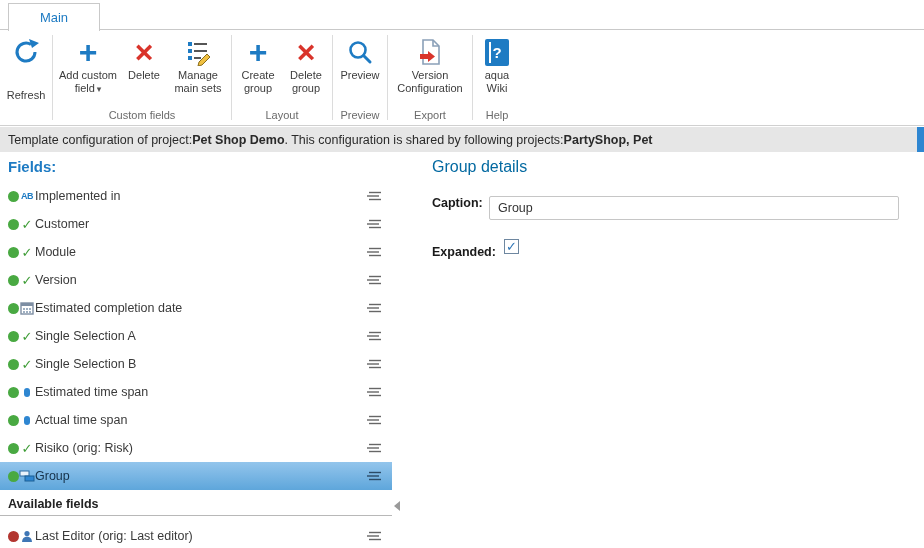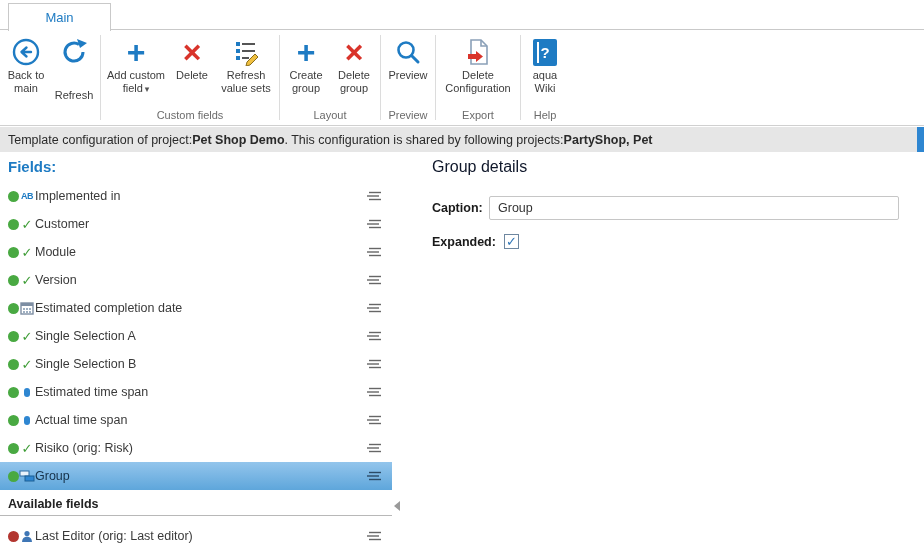--- a/index.html
+++ b/index.html
@@ -5,21 +5,21 @@
   * { box-sizing: border-box; margin: 0; padding: 0; }
   html,body { width:924px; height:548px; }
   body {
     font-family: "Liberation Sans","DejaVu Sans",sans-serif;
     background:#fff; position:relative; overflow:hidden; color:#333;
   }
 
   
   .tabstrip { position:absolute; top:0; left:0; right:0; height:30px;
     border-bottom:1px solid #c9c9c9; background:#fff; }
-  .tab { position:absolute; left:8px; top:3px; width:103px; height:28px;
+  .tab { position:absolute; left:8px; top:3px; width:92px; height:28px;
     background:#fff; border:1px solid #c9c9c9; border-bottom:none;
     display:flex; align-items:center; justify-content:center;
     color:#1e7bc3; font-size:13px; z-index:3; }
 
   
   .ribbon { position:absolute; top:30px; left:0; right:0; height:96px;
     border-bottom:1px solid #d0d0d0; background:#fff;
     display:flex; align-items:stretch; }
   .rgroup { display:flex; flex-direction:column; justify-content:space-between; padding:0 2px; }
   .btnrow { display:flex; align-items:stretch; }
@@ -69,23 +69,23 @@
   .avail-header { position:absolute; left:0; top:492px; width:392px; height:24px;
     display:flex; align-items:center; padding-left:8px; font-size:12.5px;
     font-weight:bold; color:#222; border-bottom:1px solid #b8b8b8; }
   .collapse-arrow { position:absolute; left:394px; top:501px; width:0; height:0;
     border-top:5px solid transparent; border-bottom:5px solid transparent;
     border-right:6px solid #9a9a9a; }
   .avail-list { position:absolute; left:0; top:522px; width:392px; }
 
   
   .details-title { position:absolute; left:432px; top:158px; font-size:16px;
-    color:#0f172a; }
+    color:#0369a1; }
   .caption-row { position:absolute; left:432px; top:196px; right:25px;
-    display:flex; align-items:center; }
+    display:flex; }
   .dlabel { width:57px; font-weight:bold; font-size:12.5px; color:#1a1a1a; flex:0 0 auto; }
   .txt-input { flex:1; height:24px; border:1px solid #c6c6c6; border-radius:2px;
     padding:0 8px; font-size:12.5px; color:#333; font-family:inherit; background:#fff; }
   .expanded-row { position:absolute; left:432px; top:234px; display:flex;
     align-items:center; gap:8px; }
   .checkbox { width:15px; height:15px; border:1px solid #6e87a0; background:#fff;
     display:flex; align-items:center; justify-content:center; }
   .checkbox .mark { color:#2e75b6; font-size:13px; font-weight:bold; line-height:1;
     margin-top:-1px; }
 </style>
@@ -95,29 +95,20 @@
 <div class="tabstrip">
   <div class="tab">
     <span>Main</span>
   </div>
 </div>
 
 <div class="ribbon">
 
   <div class="rgroup">
     <div class="btnrow">
-      <div class="rbtn w-back">
-        <span class="ic">
-          <svg width="30" height="30" viewBox="0 0 30 30">
-              <circle cx="15" cy="15" r="12" fill="none" stroke="#1e7bc3" stroke-width="2.4"></circle>
-              <path d="M20 15 H11 M15.5 10.5 L10.5 15 L15.5 19.5" fill="none" stroke="#1e7bc3" stroke-width="2.4" stroke-linecap="round" stroke-linejoin="round"></path>
-            </svg>
-        </span>
-        <span class="lbl">Back to main</span>
-      </div>
       <div class="rbtn w-refresh">
         <span class="ic">
           <svg width="28" height="28" viewBox="0 0 28 28">
               <path d="M23 14 a9 9 0 1 1 -4 -7.4" fill="none" stroke="#1e7bc3" stroke-width="3"></path>
               <polygon points="17,1 20,10 27,5" fill="#1e7bc3"></polygon>
             </svg>
         </span>
         <span class="lbl">Refresh</span>
       </div>
     </div>
@@ -144,21 +135,21 @@
           <svg width="28" height="28" viewBox="0 0 28 28">
               <rect x="4" y="4" width="4" height="4" fill="#1e7bc3"></rect>
               <line x1="10" y1="6" x2="23" y2="6" stroke="#555" stroke-width="2"></line>
               <rect x="4" y="11" width="4" height="4" fill="#1e7bc3"></rect>
               <line x1="10" y1="13" x2="23" y2="13" stroke="#555" stroke-width="2"></line>
               <rect x="4" y="18" width="4" height="4" fill="#1e7bc3"></rect>
               <line x1="10" y1="20" x2="17" y2="20" stroke="#555" stroke-width="2"></line>
               <path d="M15 24 L23 16 l3 3 -8 8 -4 1 z" fill="#f0c040" stroke="#8a6d1a" stroke-width="1"></path>
             </svg>
         </span>
-        <span class="lbl">Refresh value sets</span>
+        <span class="lbl">Manage main sets</span>
       </div>
     </div>
     <div class="glabel">Custom fields</div>
   </div>
 
   <div class="rsep"></div>
 
   <div class="rgroup">
     <div class="btnrow">
       <div class="rbtn w-cgrp">
@@ -199,21 +190,21 @@
   <div class="rgroup">
     <div class="btnrow">
       <div class="rbtn w-exp">
         <span class="ic">
           <svg width="28" height="28" viewBox="0 0 28 28">
               <path d="M7 2 h10 l6 6 v18 h-16 z" fill="#fff" stroke="#8aa0b8" stroke-width="1.6"></path>
               <path d="M17 2 v6 h6" fill="none" stroke="#8aa0b8" stroke-width="1.6"></path>
               <path d="M4 16 h8 v-3 l7 5.5 -7 5.5 v-3 h-8 z" fill="#d9342b"></path>
             </svg>
         </span>
-        <span class="lbl">Delete Configuration</span>
+        <span class="lbl">Version Configuration</span>
       </div>
     </div>
     <div class="glabel">Export</div>
   </div>
 
   <div class="rsep"></div>
 
   <div class="rgroup">
     <div class="btnrow">
       <div class="rbtn w-wiki">
@@ -469,17 +460,17 @@
 </div>
 
 <div class="details-title">Group details</div>
 
 <div class="caption-row">
   <span class="dlabel">Caption:</span>
   <input class="txt-input" type="text" value="Group" style="">
 </div>
 
 <div class="expanded-row">
-  <span class="dlabel" style="width:auto;">Expanded:</span>
+  <span class="dlabel" style="width:auto;margin-top:11px;">Expanded:</span>
   <span class="checkbox">
       <span class="mark">✓</span>
     </span>
 </div>
 
 </body></html>

